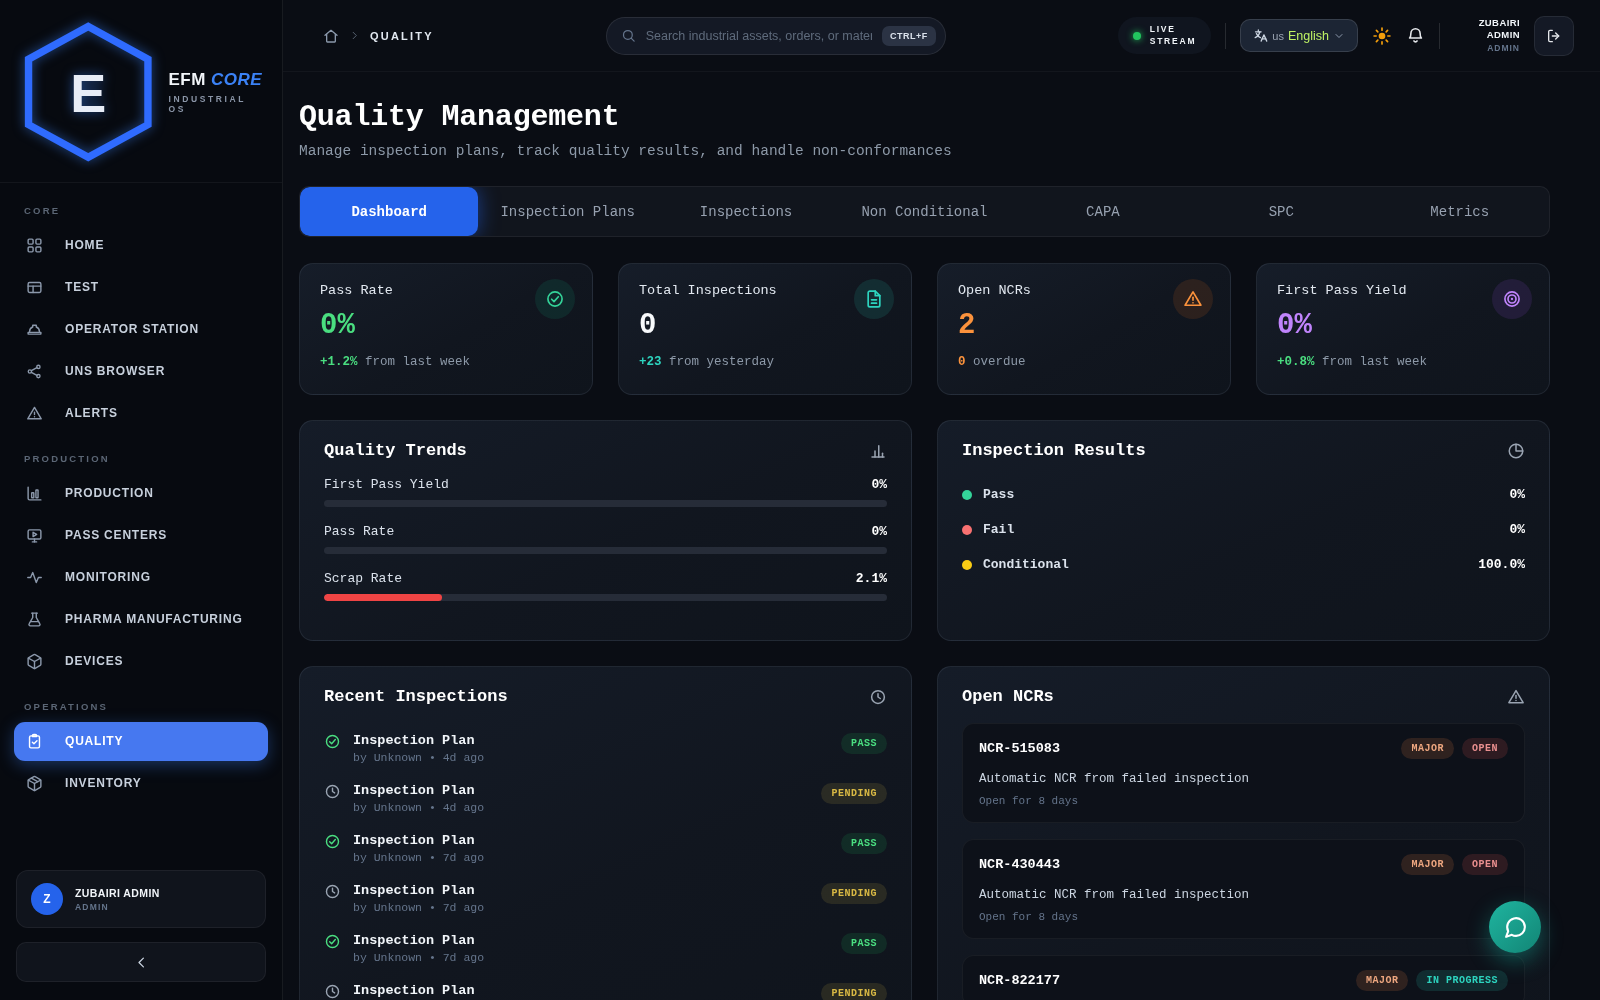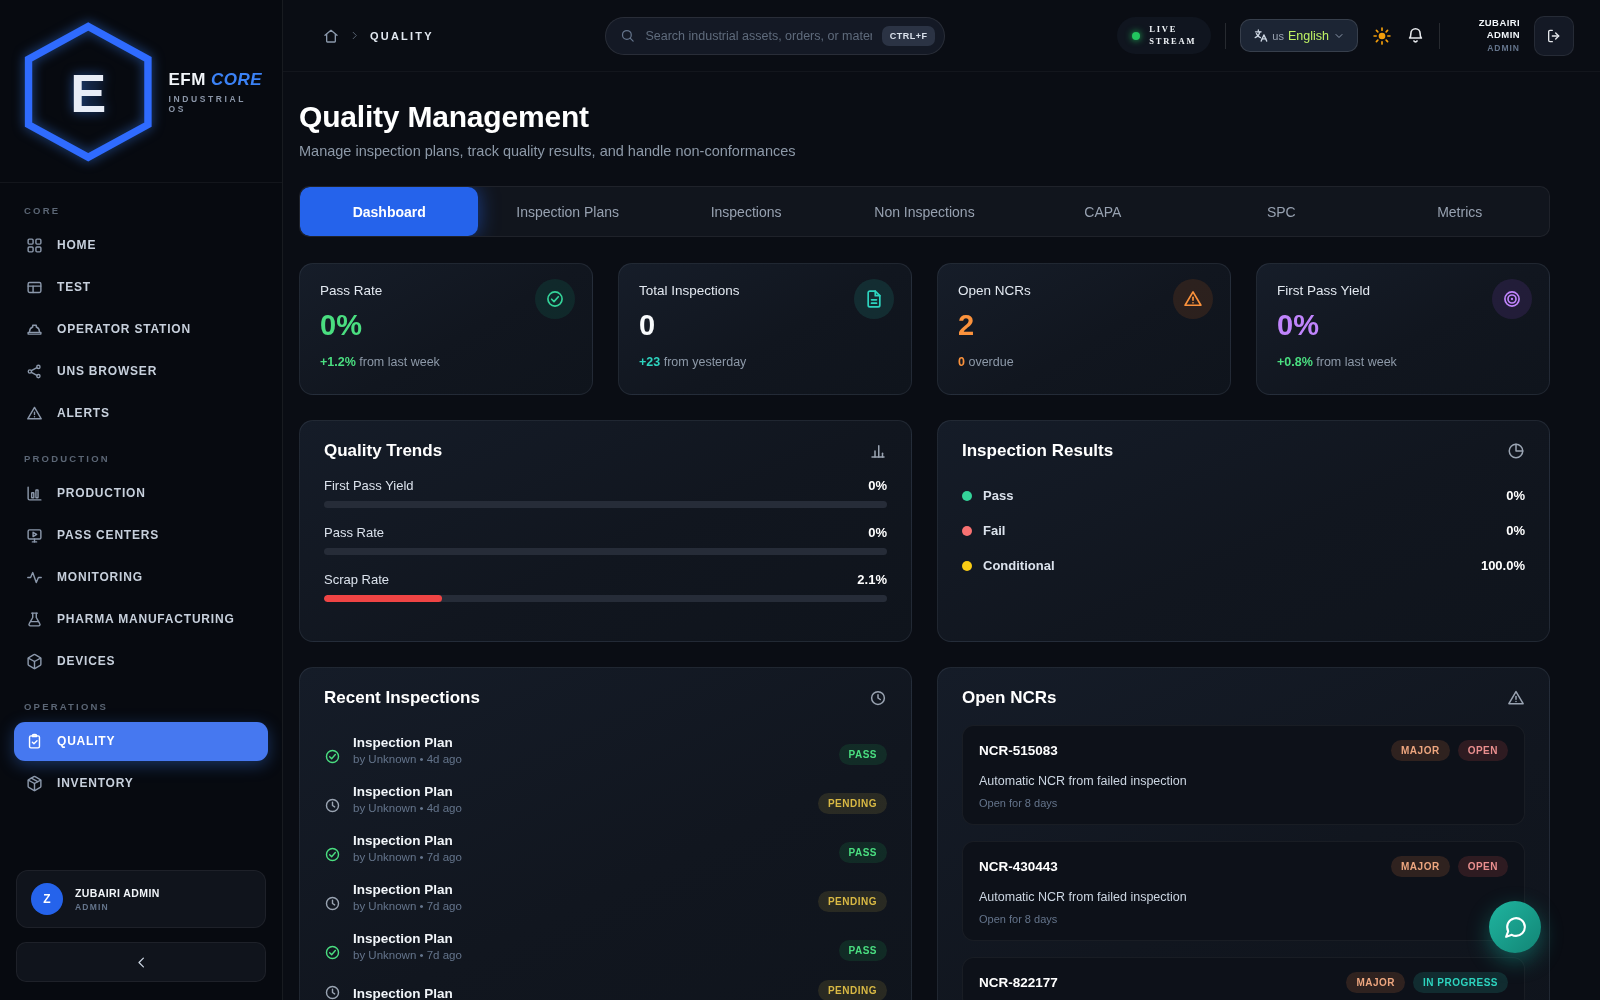--- a/index.html
+++ b/index.html
@@ -16,21 +16,21 @@
   .brand { display:flex; align-items:center; gap:12px; padding:18px 20px 16px; border-bottom:1px solid rgba(255,255,255,.05); }
   .logo svg { width:42px; height:46px; filter:drop-shadow(0 0 6px rgba(59,130,246,.55)); display:block; }
   .brand-text { display:flex; flex-direction:column; }
   .brand-line { display:flex; gap:5px; align-items:baseline; }
   .brand-primary { font-size:17px; font-weight:800; color:#f1f5f9; letter-spacing:.5px; }
   .brand-accent { font-size:17px; font-weight:800; font-style:italic; color:#3b82f6; letter-spacing:.5px; }
   .brand-sub { font-size:8.5px; font-weight:700; letter-spacing:2.6px; color:#8b96a8; margin-top:4px; }
 
   .nav { flex:1; padding:2px 14px; overflow:hidden; }
   .nav-section-label { font-size:9.5px; font-weight:800; letter-spacing:2.2px; color:#5b6675; margin:20px 10px 10px; }
-  .nav-item { display:flex; align-items:center; gap:14px; padding:11px 12px; border-radius:11px;
+  .nav-item { display:flex; align-items:center; gap:22px; padding:11px 12px; border-radius:11px;
               color:#c7d0dc; font-size:12px; font-weight:700; letter-spacing:.8px; cursor:pointer; margin-bottom:3px; white-space:nowrap; }
   .nav-item .icon { width:17px; height:17px; color:#8b98ab; flex:0 0 17px; }
   .nav-item.active { background:#4678f0; color:#fff; box-shadow:0 4px 16px rgba(59,130,246,.35); }
   .nav-item.active .icon { color:#fff; }
 
   .sidebar-bottom { padding:12px 16px 18px; }
   .user-card { display:flex; align-items:center; gap:12px; background:#10141c; border:1px solid rgba(255,255,255,.06);
                border-radius:12px; padding:12px 14px; margin-bottom:14px; cursor:pointer; }
   .avatar { width:32px; height:32px; border-radius:50%; background:#2563eb; color:#fff; font-weight:800; font-size:12px;
             display:flex; align-items:center; justify-content:center; flex:0 0 32px; }
@@ -52,42 +52,42 @@
 
   .search { flex:0 0 340px; margin:0 auto; height:38px; background:#141925; border:1px solid rgba(255,255,255,.09);
             border-radius:19px; display:flex; align-items:center; gap:10px; padding:0 9px 0 14px; }
   .search .icon { width:15px; height:15px; color:#64748b; flex:0 0 15px; }
   .search input { flex:1; min-width:0; background:transparent; border:none; outline:none; color:#e5e7eb;
                   font-size:12.5px; font-family:"Liberation Sans",sans-serif; }
   .search input::placeholder { color:#5f6b7c; }
   .kbd { background:#2b3344; border-radius:7px; font-size:9px; font-weight:800; color:#dbe2ec; padding:5px 8px; letter-spacing:.5px; }
 
   .top-right { display:flex; align-items:center; gap:14px; }
-  .live { display:flex; align-items:center; gap:9px; background:#10151f; border-radius:19px; padding:7px 15px;font-family:Liberation Serif, serif; }
+  .live { display:flex; align-items:center; gap:9px; background:#10151f; border-radius:19px; padding:7px 15px; }
   .live-dot { width:8px; height:8px; border-radius:50%; background:#22c55e; box-shadow:0 0 7px #22c55e; }
   .live-text { display:flex; flex-direction:column; font-size:8.5px; font-weight:800; letter-spacing:1.8px; color:#f1f5f9; line-height:1.35; }
   .vdiv { width:1px; height:26px; background:rgba(255,255,255,.12); }
   .lang { display:flex; align-items:center; gap:4px; background:#1c2534; border:1px solid rgba(255,255,255,.12);
           border-radius:10px; padding:8px 12px; cursor:pointer; color:#e2e8f0; }
   .lang .icon { width:15px; height:15px; color:#cbd5e1; }
   .lang .chev { width:12px; height:12px; color:#8b98ab; }
   .country { font-size:11px; color:#9aa4b2; }
   .lang-label { font-size:12.5px; color:#bef264; }
   .icon-btn { background:none; border:none; cursor:pointer; color:#e5e7eb; display:flex; align-items:center; }
   .icon-btn .icon { width:19px; height:19px; }
   .icon-btn.sun .icon { width:20px; height:20px; color:#f59e0b; }
   .topbar-user { max-width:66px; text-align:right; line-height:1.3; display:flex; flex-direction:column; align-items:flex-end; }
   .tname { font-size:9.5px; font-weight:800; letter-spacing:.4px; color:#f1f5f9; }
   .trole { font-size:8.5px; font-weight:700; letter-spacing:1px; color:#64748b; margin-top:1px; }
   .logout-btn { width:40px; height:40px; border-radius:10px; background:#141925; border:1px solid rgba(255,255,255,.08);
                 display:flex; align-items:center; justify-content:center; color:#e5e7eb; cursor:pointer; }
   .logout-btn .icon { width:16px; height:16px; }
 
   
-  .content { flex:1; overflow:hidden; padding:28px 50px 0 16px; }
+  .content { flex:1; overflow:hidden; padding:28px 50px 0 16px;font-family:Liberation Mono, monospace; }
   .page-title { font-size:30px; font-weight:800; color:#ffffff; letter-spacing:-.2px; }
   .page-subtitle { font-size:14.5px; color:#8d99a8; margin-top:9px; }
 
   .tabs { display:flex; margin-top:27px; height:51px; background:#11151d; border:1px solid rgba(255,255,255,.06);
           border-radius:10px; overflow:hidden; }
   .tab { flex:1; display:flex; align-items:center; justify-content:center; font-size:14px; color:#97a1b0; cursor:pointer; }
   .tab.active { background:#2563eb; color:#fff; font-weight:600; border-radius:10px; box-shadow:0 0 20px rgba(37,99,235,.55); }
 
   .stats { display:grid; grid-template-columns:repeat(4,1fr); gap:25px; margin-top:26px; }
   .stat-card { position:relative; height:132px; border-radius:14px; padding:19px 20px;
@@ -114,21 +114,21 @@
   .trend-label { font-size:13px; color:#dbe2ec; }
   .trend-value { font-size:13px; font-weight:700; color:#fff; }
   .trend-track { height:7px; border-radius:4px; background:#262c38; overflow:hidden; }
   .trend-fill { height:100%; border-radius:4px; }
 
   .result-row { display:flex; align-items:center; gap:11px; padding:10px 0; }
   .dot { width:10px; height:10px; border-radius:50%; flex:0 0 10px; }
   .result-label { font-size:13px; font-weight:600; color:#dbe2ec; }
   .result-value { margin-left:auto; font-size:13px; font-weight:700; color:#fff; }
 
-  .insp-item { display:flex; align-items:flex-end; gap:12px; padding:9.5px 0; }
+  .insp-item { display:flex; align-items:flex-start; gap:12px; padding:9.5px 0; }
   .insp-ic { width:17px; height:17px; flex:0 0 17px; }
   .insp-ic.pass { color:#4ade80; }
   .insp-ic.pending { color:#9aa4b2; }
   .insp-text { display:flex; flex-direction:column; }
   .insp-title { font-size:13.5px; font-weight:700; color:#f1f5f9; }
   .insp-meta { font-size:11.5px; color:#64748b; margin-top:3px; }
   .insp-item .badge { margin-left:auto; }
 
   .badge { font-size:10px; font-weight:800; letter-spacing:.5px; padding:5px 10px; border-radius:12px; white-space:nowrap; }
   .badge-pass { background:rgba(34,197,94,.13); color:#4ade80; }
@@ -419,21 +419,21 @@
     </header>
 
     <div class="content">
       <h1 class="page-title">Quality Management</h1>
       <p class="page-subtitle">Manage inspection plans, track quality results, and handle non-conformances</p>
 
       <div class="tabs" id="tabs">
           <div class="tab active">Dashboard</div>
           <div class="tab">Inspection Plans</div>
           <div class="tab">Inspections</div>
-          <div class="tab">Non Inspections</div>
+          <div class="tab">Non Conditional</div>
           <div class="tab">CAPA</div>
           <div class="tab">SPC</div>
           <div class="tab">Metrics</div>
         </div>
       <div class="stats" id="stats">
           <div class="stat-card">
             <div class="stat-label">Pass Rate</div>
             <span class="stat-icon" style="background: rgba(16, 185, 129, 0.12); color: rgb(52, 211, 153);">
               <svg viewBox="0 0 24 24" fill="none" stroke="currentColor" stroke-width="2" stroke-linecap="round" stroke-linejoin="round">
                 <circle cx="12" cy="12" r="8.5"></circle>

